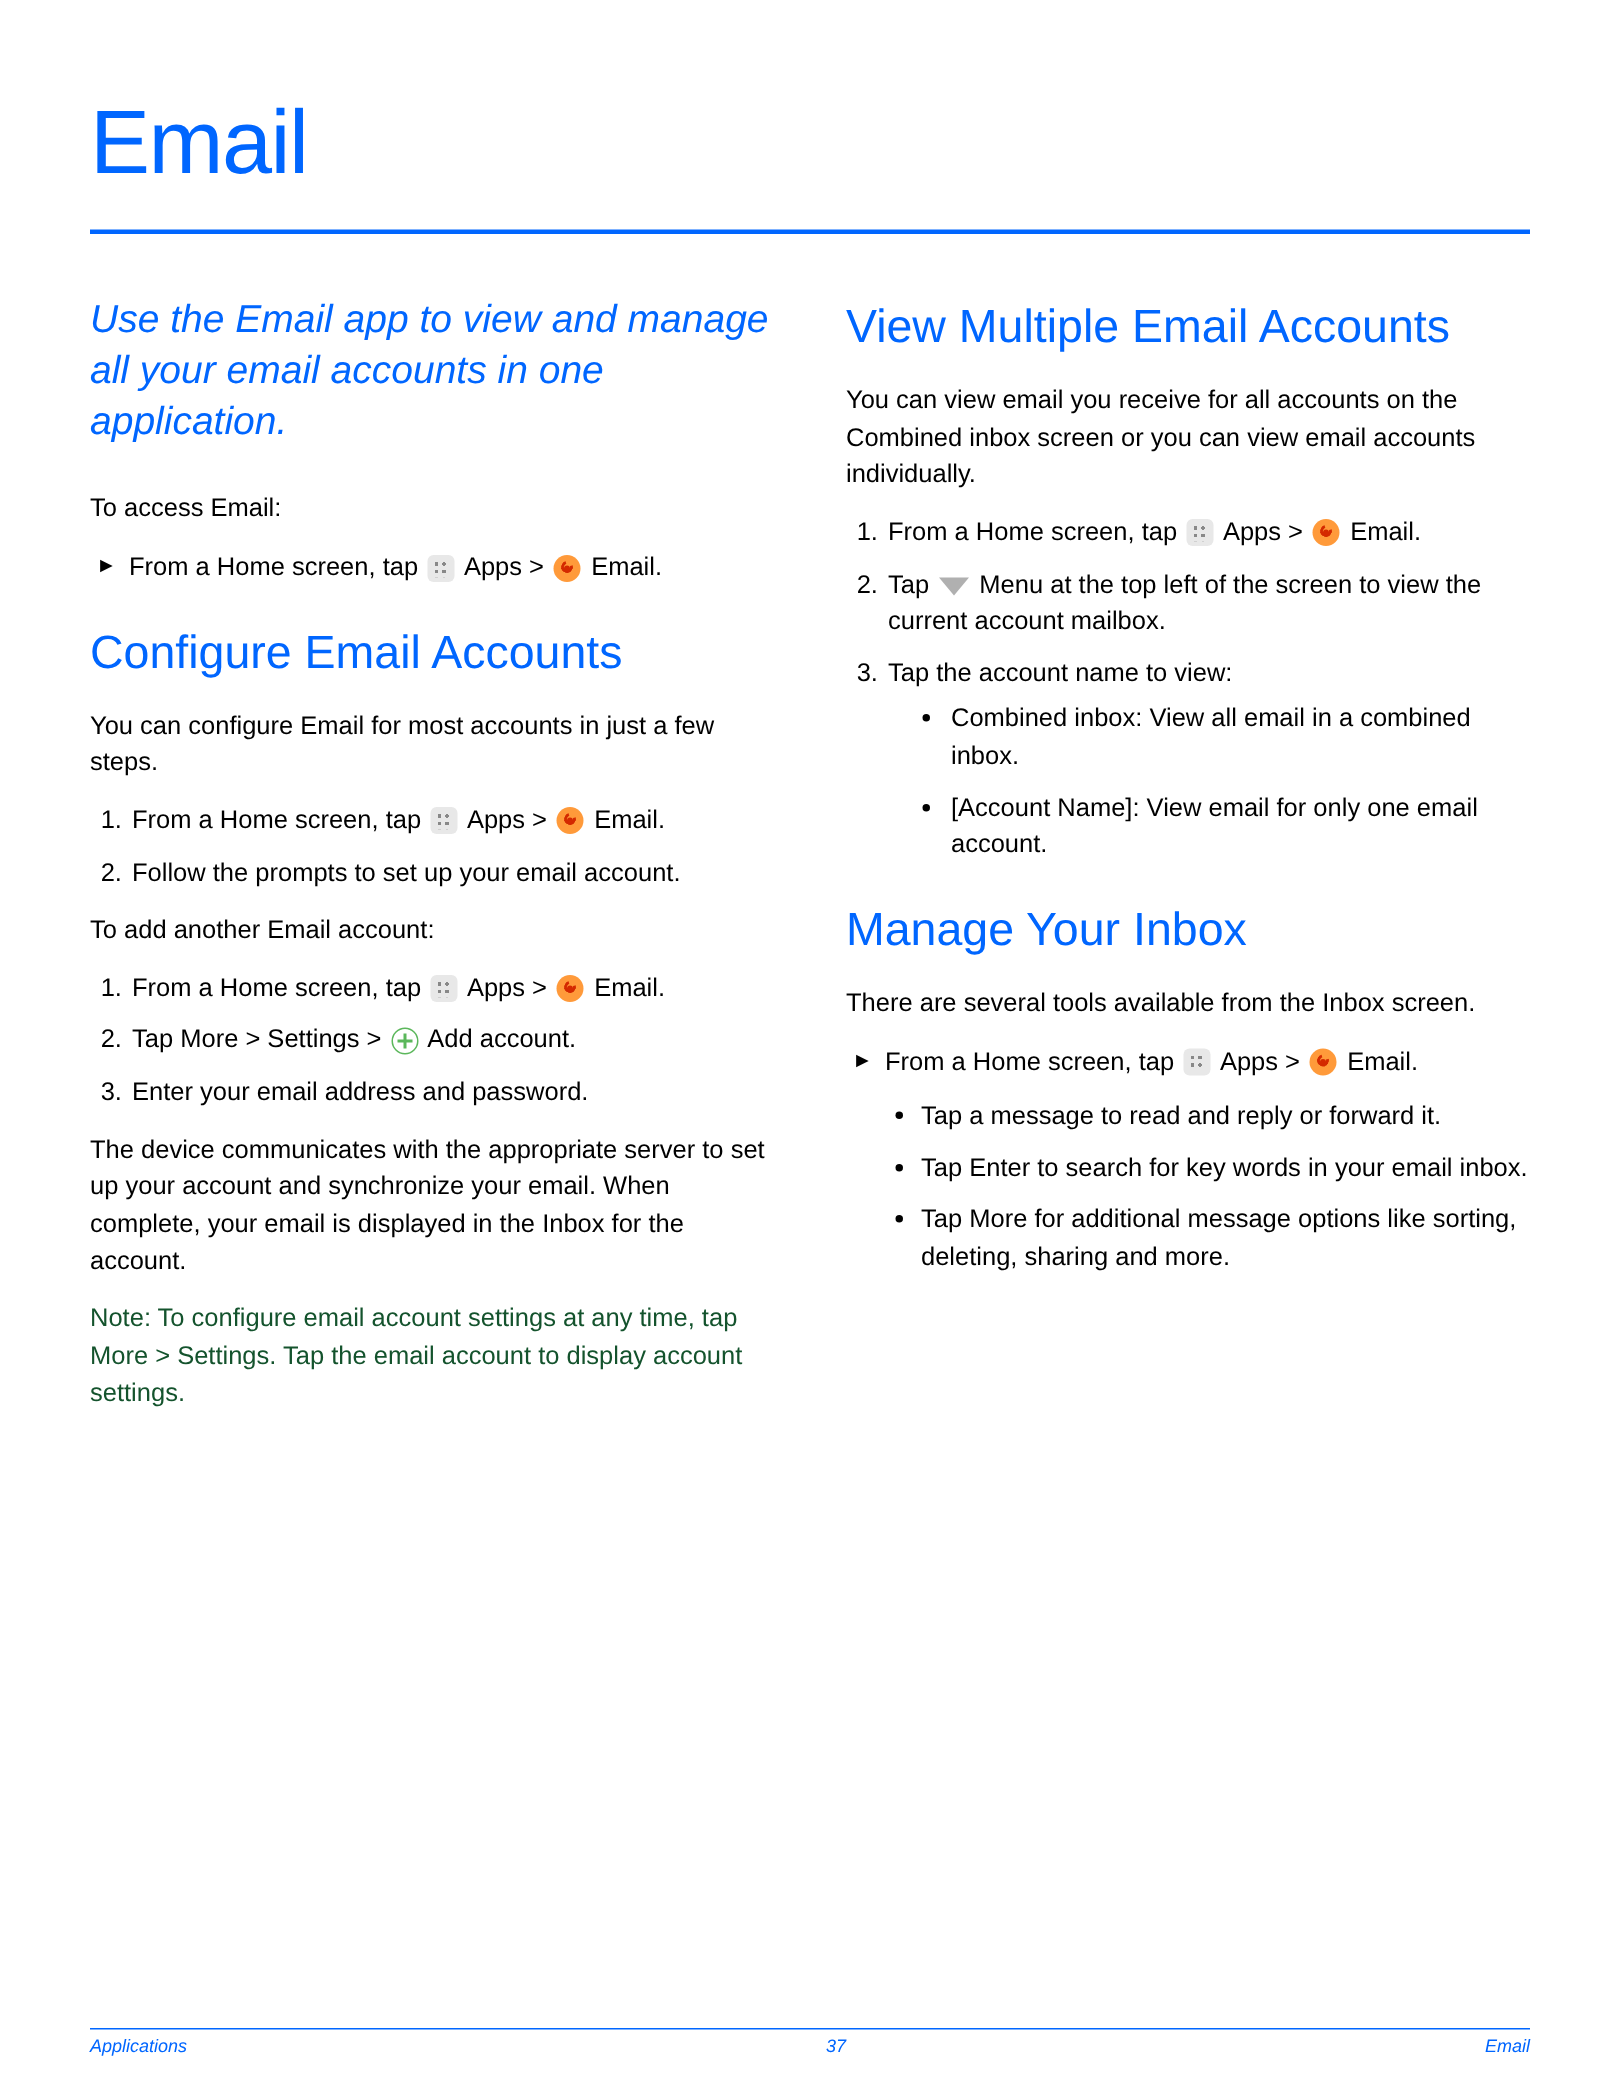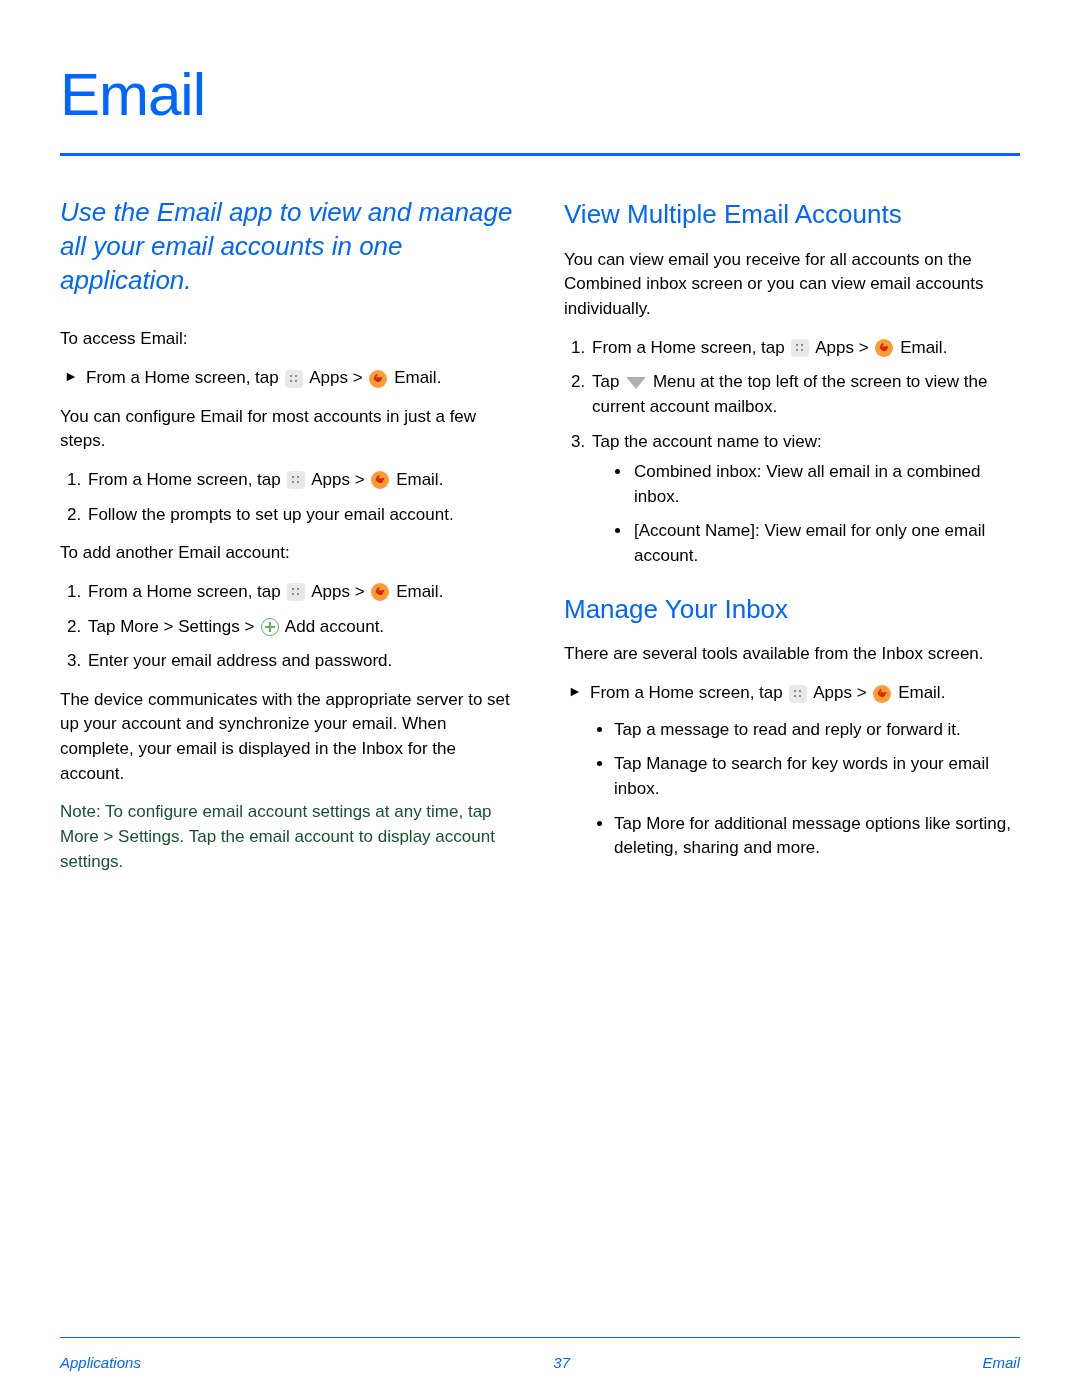--- a/index.html
+++ b/index.html
@@ -35,21 +35,21 @@
   }
   .intro {
     color: #0066ff;
     font-style: italic;
     font-size: 26px;
     line-height: 1.3;
     margin-bottom: 30px;
   }
   .h2 {
     color: #0066ff;
-    font-size: 26px;
+    font-size: 31px;
     font-weight: 400;
     margin: 22px 0 14px 0;
   }
   p.body { margin: 10px 0 14px 0; }
   ol.steps { list-style: decimal; padding-left: 26px; margin: 6px 0 14px 0; }
   ol.steps li { margin-bottom: 10px; padding-left: 2px; }
   ul.bullets { list-style: disc; padding-left: 40px; margin: 6px 0 12px 0; }
   ul.bullets li { margin-bottom: 10px; }
   .arrow-item {
     display: flex;
@@ -136,26 +136,26 @@
     border-left: 10px solid transparent;
     border-right: 10px solid transparent;
     border-top: 12px solid #b0b0b0;
     margin-bottom: -1px;
   }
 
   .footer {
     position: absolute;
     left: 60px; right: 60px; bottom: 26px;
     border-top: 1px solid #0066ff;
-    padding-top: 16px;
+    padding-top: 4px;
     display: flex;
     justify-content: space-between;
     color: #0066ff;
     font-style: italic;
-    font-size: 15px;
+    font-size: 12px;
   }
 </style>
 </head>
 <body>
 
 <h1 class="page-title">Email</h1>
 <div class="rule"></div>
 
 <div class="cols">
 
@@ -167,20 +167,21 @@
       <span class="glyph">►</span>
       <span class="content">
         <span>From a Home screen, tap </span>
         <span class="icon-apps"></span>
         <span class="b">Apps</span><span class="b"> &gt; </span>
         <span class="icon-email"></span>
         <span class="b">Email</span><span>.</span>
       </span>
     </div>
 
+    <h2 class="h2">Configure Email Accounts</h2>
     <p class="body">You can configure Email for most accounts in just a few steps.</p>
     <ol class="steps">
       <li>
         <span>From a Home screen, tap </span>
         <span class="icon-apps"></span>
         <span class="b">Apps</span><span class="b"> &gt; </span>
         <span class="icon-email"></span>
         <span class="b">Email</span><span>.</span>
       </li>
       <li>Follow the prompts to set up your email account.</li>
@@ -245,21 +246,21 @@
       <span class="glyph">►</span>
       <div class="content">
         <span>From a Home screen, tap </span>
         <span class="icon-apps"></span>
         <span class="b">Apps</span><span class="b"> &gt; </span>
         <span class="icon-email"></span>
         <span class="b">Email</span><span>.</span>
         <ul class="bullets">
           <li>Tap a message to read and reply or forward it.</li>
           <li>
-            <span>Tap </span><span class="b">Manage</span><span> to search for key words in your email inbox.</span>
+            <span>Tap </span><span class="b">Enter</span><span> to search for key words in your email inbox.</span>
           </li>
           <li>
             <span>Tap </span><span class="b">More</span><span> for additional message options like sorting, deleting, sharing and more.</span>
           </li>
         </ul>
       </div>
     </div>
   </div>
 
 </div>

